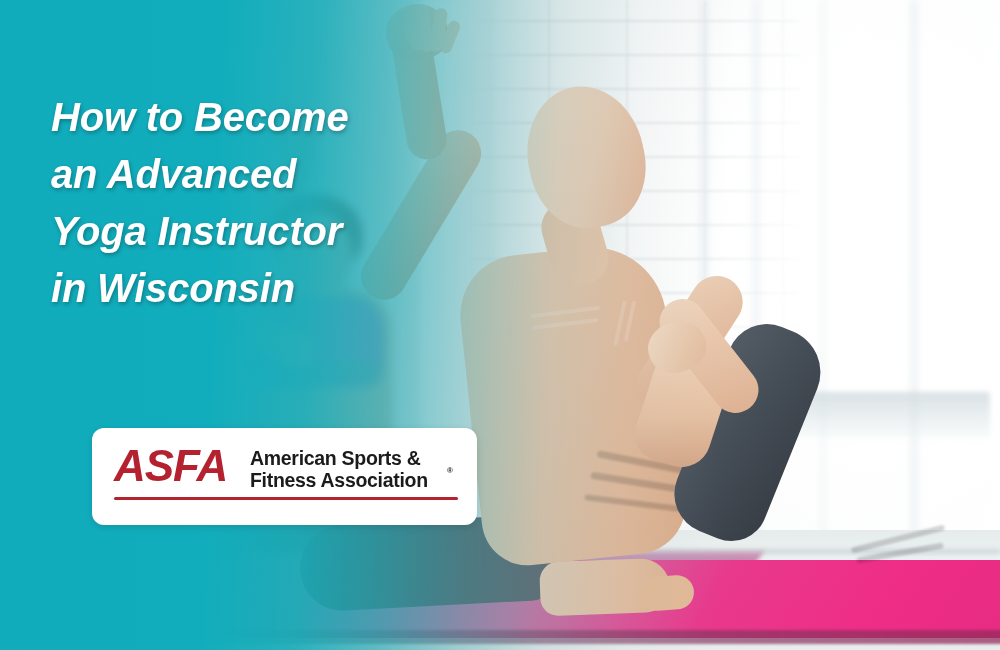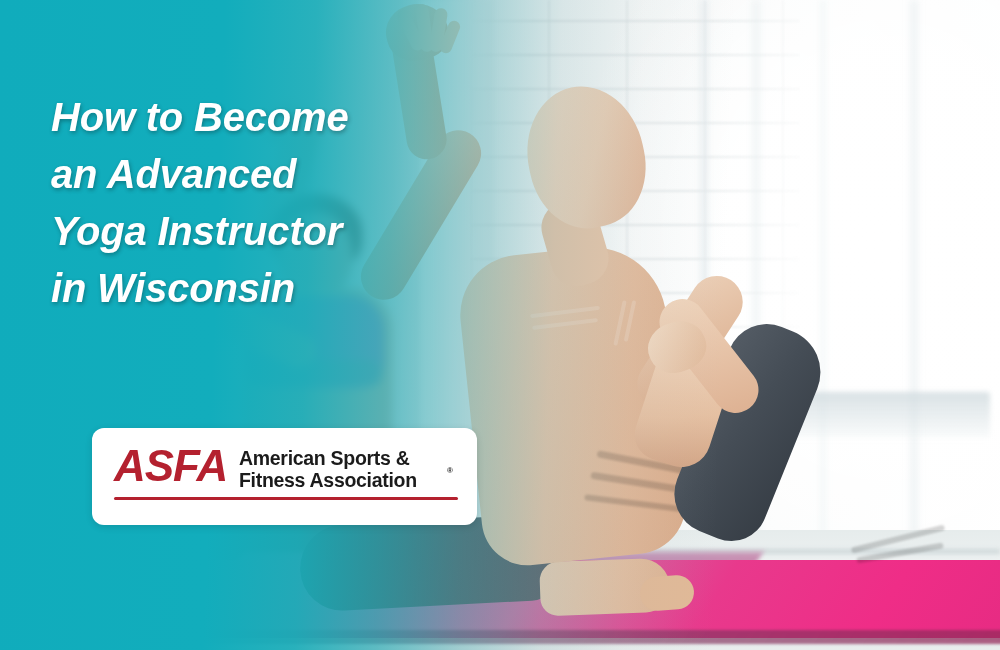--- a/index.html
+++ b/index.html
@@ -246,21 +246,21 @@
   }
   .logo-inner{position:absolute;left:22px;top:18px;width:344px;height:62px;}
   .asfa{
     position:absolute;left:0;top:-2px;
     font-family:"Liberation Sans", sans-serif;
     font-weight:700;font-style:italic;
     font-size:44px;line-height:44px;
     color:#B4212F;letter-spacing:-1px;
   }
   .asfa-words{
-    position:absolute;left:125px;top:2px;
+    position:absolute;left:136px;top:2px;
     font-family:"Liberation Sans", sans-serif;
     font-weight:700;
     font-size:19.5px;line-height:21.5px;
     color:#1b1b1b;letter-spacing:-0.3px;
     white-space:pre-line;
   }
   .asfa-reg{
     position:absolute;left:333px;top:20px;
     font-size:8px;color:#1b1b1b;font-weight:700;
   }

